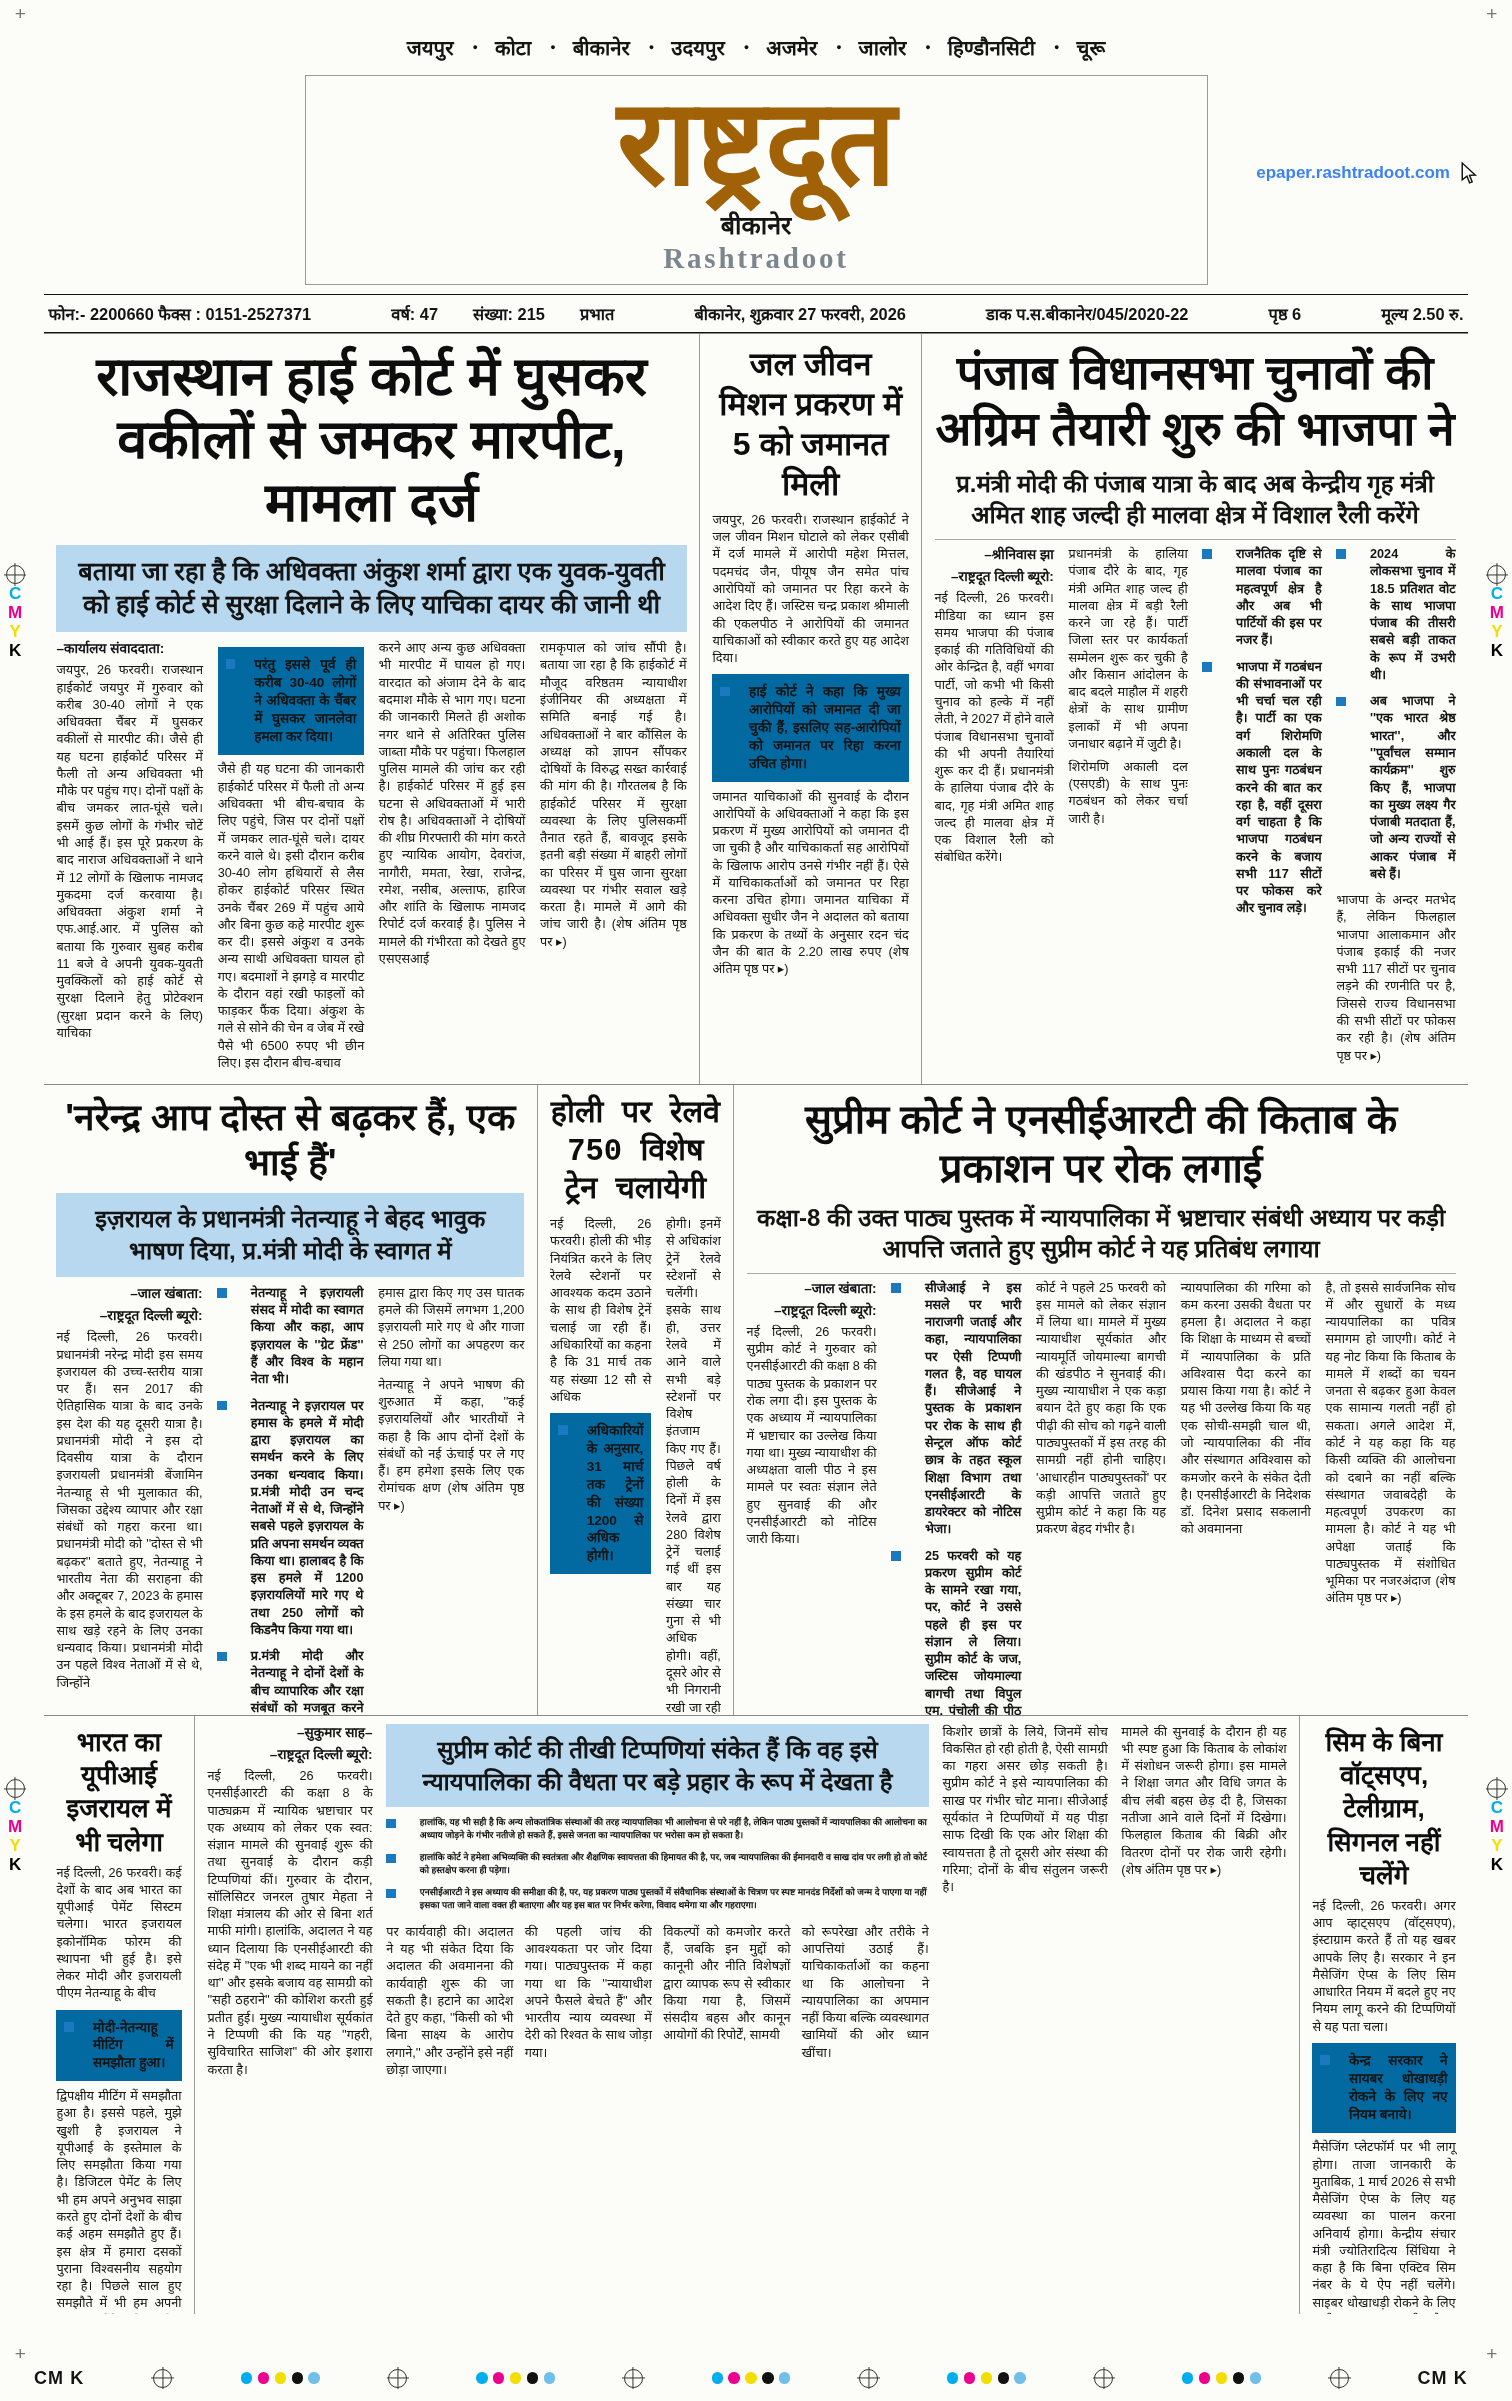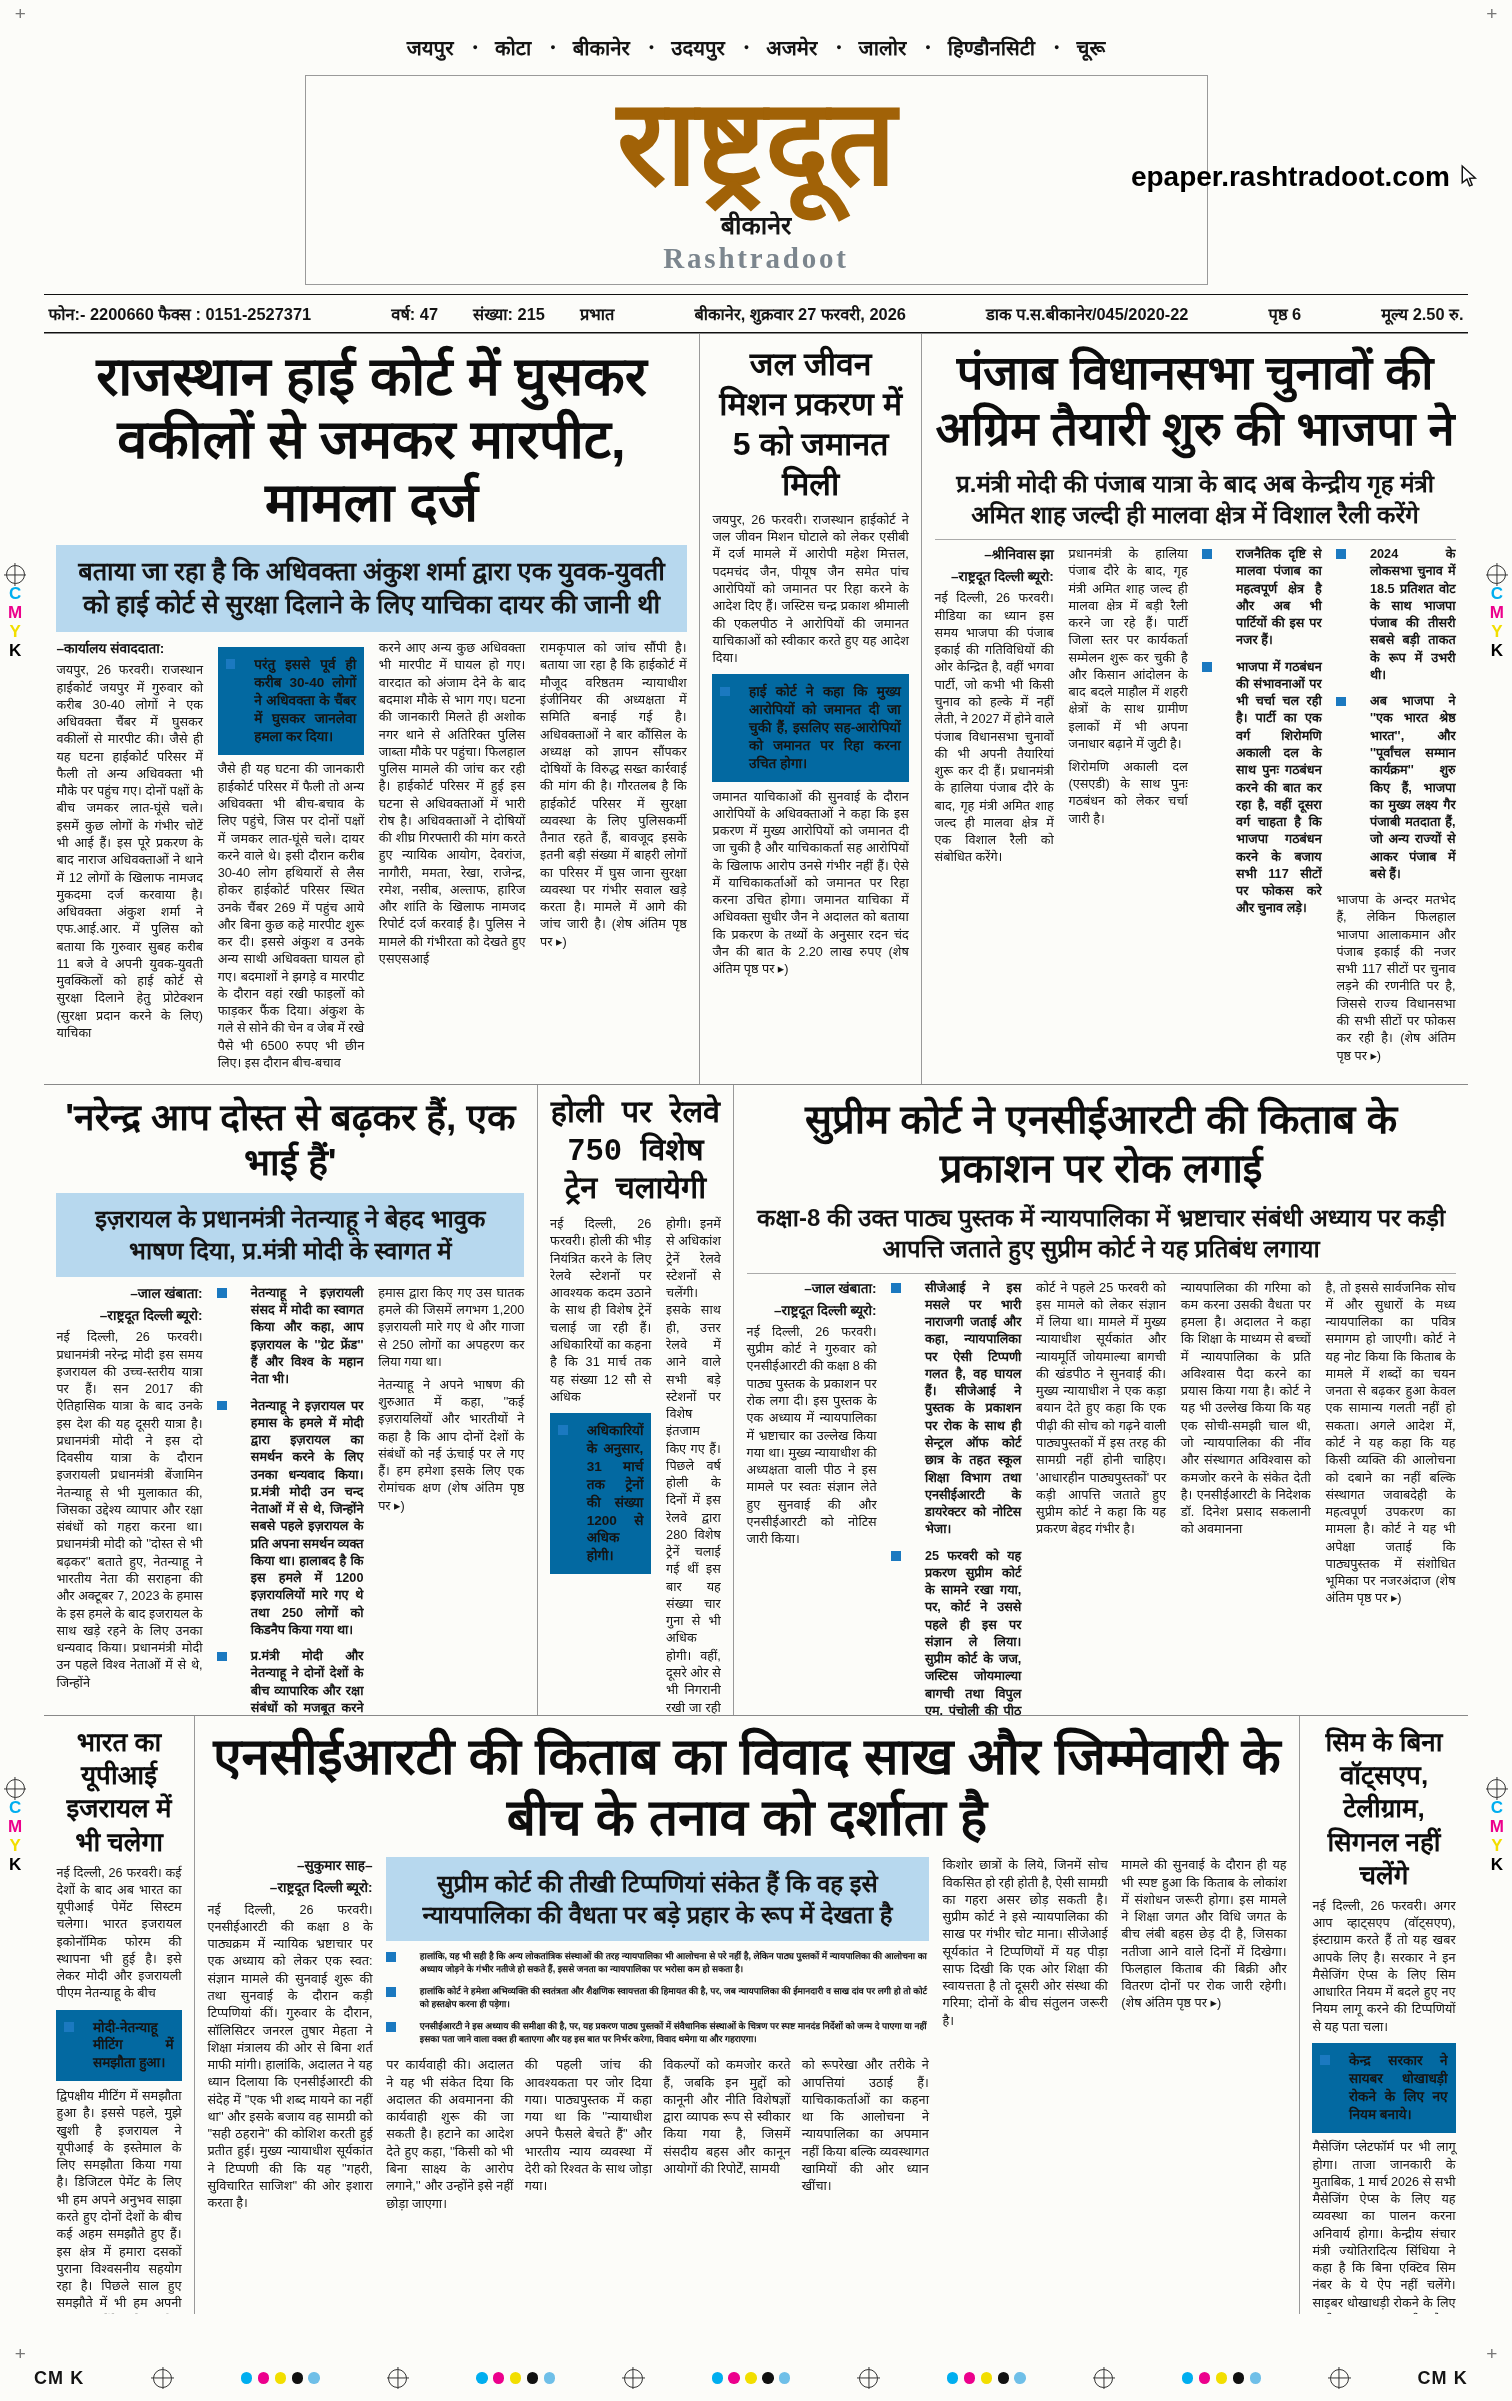--- a/index.html
+++ b/index.html
@@ -15,21 +15,21 @@
   .cities { display:flex; justify-content:center; gap:19px; padding:16px 0 3.4px 0;
             font-size:20.3px; font-weight:700; }
   .cities li { list-style:none; display:flex; align-items:center; gap:17px; }
   .cities li + li::before { content:"●"; font-size:9px; color:#111; }
 
   
   .masthead { width:903px; margin:10.2px auto 0 auto; border:0.6px solid #9a9a9a;
               position:relative; text-align:center; padding:5.6px 0 9px 0; }
   .logo { font-size:120px; line-height:1.02; font-weight:900; letter-spacing:-1.1px; color:#a16207; }
   .epaper-wrap { position:absolute; right:-274px; top:85px; display:flex; align-items:center; gap:5.6px; }
-  .epaper { font-size:28px; font-weight:700; color:#000000; }
+  .epaper { font-size:17px; font-weight:700; color:#3b82f6; }
   .edition { font-size:25px; font-weight:800; margin-top:3.4px; }
   .eng { font-family:"Liberation Serif","DejaVu Serif",serif; font-size:29px; font-weight:700;
          color:#7d8archives; color:#7c868e; letter-spacing:2.8px; margin-top:1.1px; }
 
   
   .infobar { margin-top:9px; border-top:1.7px solid #111; border-bottom:1.7px solid #111;
              display:flex; justify-content:space-between; align-items:center; gap:13.6px;
              padding:6.8px 4.5px; font-size:16.4px; font-weight:700; white-space:nowrap; }
   .infobar .grp { display:flex; gap:35px; }
 
@@ -360,21 +360,20 @@
             <p>नई दिल्ली, 26 फरवरी। कई देशों के बाद अब भारत का यूपीआई पेमेंट सिस्टम चलेगा। भारत इजरायल इकोनॉमिक फोरम की स्थापना भी हुई है। इसे लेकर मोदी और इजरायली पीएम नेतन्याहू के बीच</p>
             <div class="inset">
               <span class="sq"></span>
               <span>मोदी-नेतन्याहू मीटिंग में समझौता हुआ।</span>
             </div>
             <p>द्विपक्षीय मीटिंग में समझौता हुआ है। इससे पहले, मुझे खुशी है इजरायल ने यूपीआई के इस्तेमाल के लिए समझौता किया गया है। डिजिटल पेमेंट के लिए भी हम अपने अनुभव साझा करते हुए दोनों देशों के बीच कई अहम समझौते हुए हैं। इस क्षेत्र में हमारा दसकों पुराना विश्वसनीय सहयोग रहा है। पिछले साल हुए समझौते में भी हम अपनी आयाम जुड़ेंगे। (शेष अंतिम पृष्ठ पर ▸)</p>
           </div>
         </article>
 
         <article>
-          <h2 class="h-c2">एनसीईआरटी की किताब का विवाद साख और जिम्मेवारी के बीच के तनाव को दर्शाता है</h2>
           <div class="c2-grid">
             <div class="col">
               <div class="byline">–सुकुमार साह–</div>
               <div class="byline">–राष्ट्रदूत दिल्ली ब्यूरो:</div>
               <p>नई दिल्ली, 26 फरवरी। एनसीईआरटी की कक्षा 8 के पाठ्यक्रम में न्यायिक भ्रष्टाचार पर एक अध्याय को लेकर एक स्वत: संज्ञान मामले की सुनवाई शुरू की तथा सुनवाई के दौरान कड़ी टिप्पणियां कीं। गुरुवार के दौरान, सॉलिसिटर जनरल तुषार मेहता ने शिक्षा मंत्रालय की ओर से बिना शर्त माफी मांगी। हालांकि, अदालत ने यह ध्यान दिलाया कि एनसीईआरटी की संदेह में ''एक भी शब्द मायने का नहीं था'' और इसके बजाय वह सामग्री को ''सही ठहराने'' की कोशिश करती हुई प्रतीत हुई। मुख्य न्यायाधीश सूर्यकांत ने टिप्पणी की कि यह ''गहरी, सुविचारित साजिश'' की ओर इशारा करता है।</p>
             </div>
             <div class="c2-mid">
               <div class="sub-blue small">सुप्रीम कोर्ट की तीखी टिप्पणियां संकेत हैं कि वह इसे न्यायपालिका की वैधता पर बड़े प्रहार के रूप में देखता है</div>
               <div class="bullet-p">
                 <span class="sq"></span>

